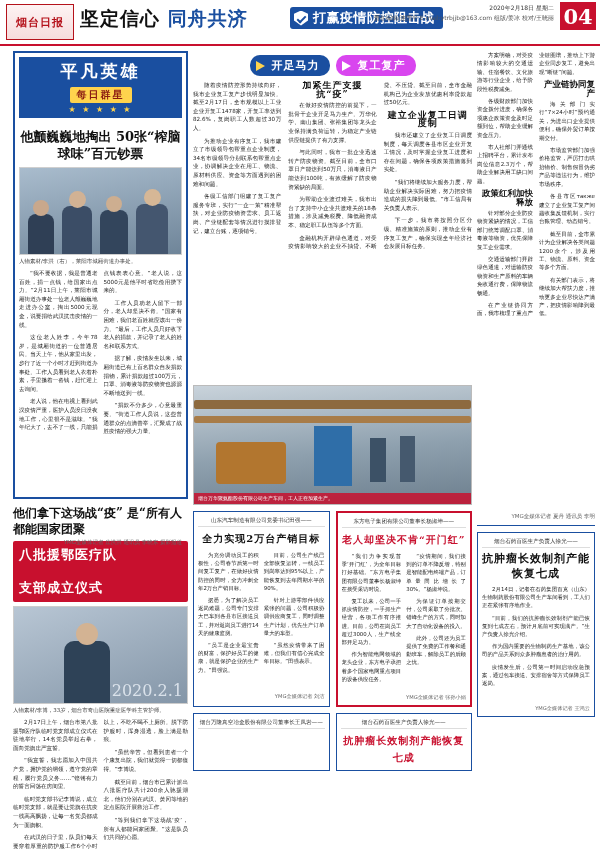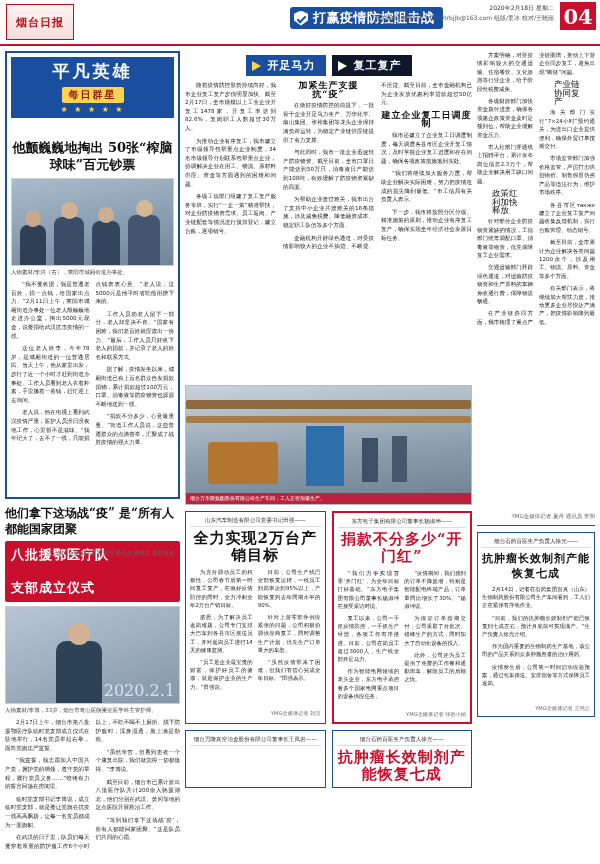--- a/index.html
+++ b/index.html
@@ -70,21 +70,21 @@
     position:absolute;right:4px;top:2px;
     width:36px;height:28px;background:#c8102e;color:#fff;
     font-family:"DejaVu Serif","Liberation Serif",serif;
     font-size:21px;font-weight:bold;
     display:flex;align-items:center;justify-content:center;
   }
   
   .body-wrap{
     position:relative;
     display:flex;
-    padding:5px 5px 4px 5px;
+    padding:5px 5px 4px 13px;
     height:812px;
     box-sizing:border-box;
     gap:5px;
   }
   .col-left{width:175px;flex:none;position:relative;}
   .col-mid{flex:1;position:relative;}
   .col-right{width:118px;flex:none;position:relative;}
 
   
   .feature-box{
@@ -104,21 +104,21 @@
     font-family:"DejaVu Serif","Liberation Serif",serif;
     font-size:17px;font-weight:bold;letter-spacing:3px;
   }
   .fh-sub{
     display:inline-block;margin-top:2px;
     background:#ffd34d;color:#8a1a12;font-weight:bold;
     font-size:10px;padding:1px 7px;border-radius:2px;letter-spacing:2px;
   }
   .stars{margin-top:2px;font-size:8px;color:#ffd34d;letter-spacing:2px;}
   .feat-headline{
-    margin-top:21px;
+    margin-top:10px;
     font-family:"DejaVu Serif","Liberation Serif",serif;
     font-size:13px;font-weight:bold;color:#111;line-height:17px;
     text-align:center;
   }
   .feat-photo{
     margin-top:5px;height:86px;
     background:linear-gradient(170deg,#9fb3c8 0%,#7d93ab 45%,#5d7governance 100%);
     background:linear-gradient(170deg,#a9bccd,#6f8599);
     position:relative;overflow:hidden;border:1px solid #cfcfcf;
   }
@@ -175,28 +175,28 @@
     font-size:27px;font-weight:bold;color:#000;letter-spacing:1px;
     line-height:32px;
   }
   .ribbon-row{
     display:flex;align-items:center;justify-content:center;gap:6px;
     margin:4px 0 5px;
   }
   .ribbon{
     background:#1a4fa0;color:#fff;font-weight:bold;font-size:11px;
     padding:3px 10px 3px 22px;position:relative;
-    font-family:"DejaVu Serif","Liberation Serif",serif;letter-spacing:1px;
+    font-family:"DejaVu Serif","Liberation Serif",serif;letter-spacing:1px;border-radius:10px;
   }
   .ribbon:before{
     content:"";position:absolute;left:6px;top:50%;transform:translateY(-50%);
     width:0;height:0;border-left:9px solid #ffd34d;
     border-top:5px solid transparent;border-bottom:5px solid transparent;
   }
-  .ribbon.alt{background:#0f172a;}
+  .ribbon.alt{background:#d946ef;}
   .ribbon.alt:before{border-left-color:#fff;}
 
   .mid-cols{
     column-count:3;column-gap:7px;
     font-size:5.6px;line-height:8.6px;color:#222;text-align:justify;
     height:300px;overflow:hidden;
   }
   .mid-cols p{margin:0 0 4px;text-indent:11px;}
   .sub-h{
     font-family:"DejaVu Serif","Liberation Serif",serif;
@@ -225,42 +225,42 @@
     border:1px solid #1a4fa0;padding:4px;box-sizing:border-box;
     position:relative;background:#fff;
   }
   .card.hl{border:2px solid #c8102e;}
   .card-eyebrow{
     font-size:5.6px;color:#333;line-height:8px;text-align:center;
     border-bottom:1px solid #ddd;padding-bottom:2px;margin-bottom:3px;
   }
   .card-title{
     font-family:"DejaVu Serif","Liberation Serif",serif;
-    font-size:15px;font-weight:bold;text-align:center;color:#111;
+    font-size:10px;font-weight:bold;text-align:center;color:#111;
     letter-spacing:1px;line-height:17px;
   }
   .card-title.red{color:#c8102e;}
   .card-body{
     column-count:2;column-gap:5px;
     font-size:5.4px;line-height:8.2px;color:#222;text-align:justify;
     margin-top:4px;height:140px;overflow:hidden;
   }
   .card-body p{margin:0 0 4px;text-indent:10px;}
   .card-sign{font-size:5.2px;color:#666;text-align:right;margin-top:2px;}
 
   
   .right-cols{
     font-size:5.5px;line-height:8.4px;color:#222;text-align:justify;
     column-count:2;column-gap:6px;
     height:460px;overflow:hidden;
   }
   .right-cols p{margin:0 0 4px;text-indent:11px;}
   .r-sub{
     font-family:"DejaVu Serif","Liberation Serif",serif;
-    font-size:8.5px;font-weight:normal;text-align:left;margin:3px 15px;
+    font-size:8.5px;font-weight:bold;text-align:right;margin:3px 0;
     break-inside:avoid;color:#111;
   }
   .r-card{
     border:1px solid #1a4fa0;padding:4px;box-sizing:border-box;margin-top:6px;
   }
   .r-card .card-title{font-size:11px;line-height:15px;}
   .r-body{
     font-size:5.4px;line-height:8.2px;color:#222;text-align:justify;
     margin-top:4px;height:118px;overflow:hidden;
   }
@@ -271,20 +271,24 @@
   }
 </style>
 </head>
 <body>
 
 <div class="page">
 
   <div class="masthead">
     <div class="logo-block">
       <span class="logo-text">烟台日报</span>
+    </div>
+    <div class="slogan">
+      <span>坚定信心</span>
+      <span class="blue">同舟共济</span>
     </div>
     <div class="banner-pill">
       <span class="shield-ico"></span>
       <span class="pill-text">打赢疫情防控阻击战</span>
     </div>
     <div class="date-line">
       <div>2020年2月18日 星期二</div>
       <div class="l2">责任编辑/连国平 E-mail:ytrbjjb@163.com 组版/姜冰 校对/王晓丽</div>
     </div>
     <div class="page-no">04</div>
@@ -399,21 +403,21 @@
             <p>“员工是企业最宝贵的财富，保护好员工的健康，就是保护企业的生产力。”田强说。</p>
             <p>目前，公司生产线已全部恢复运转，一线员工到岗率达到95%以上，产能恢复到去年同期水平的90%。</p>
             <p>针对上游零部件供应紧张的问题，公司积极协调供应商复工，同时调整生产计划，优先生产订单量大的车型。</p>
             <p>“虽然疫情带来了困难，但我们有信心完成全年目标。”田强表示。</p>
           </div>
           <div class="card-sign">YMG全媒体记者 刘洁</div>
         </div>
 
         <div class="card hl">
           <div class="card-eyebrow">东方电子集团有限公司董事长杨淑坤——</div>
-          <div class="card-title red">捐款不分多少“开门红”</div>
+          <div class="card-title red">老人却坚决不肯“开门红”</div>
           <div class="card-body">
             <p>“我们力争实现首季‘开门红’，为全年目标打好基础。”东方电子集团有限公司董事长杨淑坤在接受采访时说。</p>
             <p>复工以来，公司一手抓疫情防控，一手抓生产经营，各项工作有序推进。目前，公司在岗员工超过3000人，生产线全部开足马力。</p>
             <p>作为智能电网领域的龙头企业，东方电子承担着多个国家电网重点项目的设备供应任务。</p>
             <p>“疫情期间，我们接到的订单不降反增，特别是智能配电终端产品，订单量同比增长了30%。”杨淑坤说。</p>
             <p>为保证订单按期交付，公司采取了分批次、错峰生产的方式，同时加大了自动化设备的投入。</p>
             <p>此外，公司还为员工提供了免费的工作餐和通勤班车，解除员工的后顾之忧。</p>
           </div>
           <div class="card-sign">YMG全媒体记者 张孙小娟</div>
         </div>

